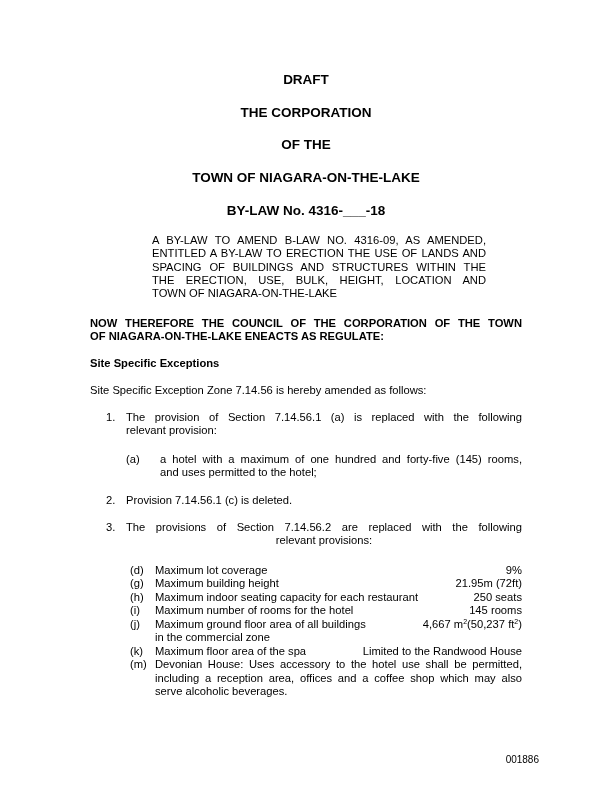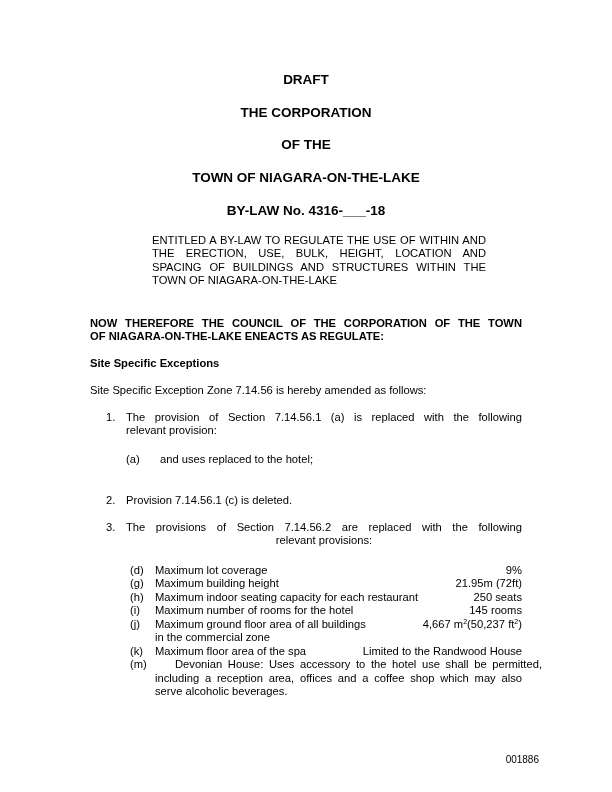--- a/index.html
+++ b/index.html
@@ -24,43 +24,45 @@
 
 <div>
 
   <div class="abs center" style="top:72px;">DRAFT</div>
   <div class="abs center" style="top:105px;">THE CORPORATION</div>
   <div class="abs center" style="top:137px;">OF THE</div>
   <div class="abs center" style="top:170px;">TOWN OF NIAGARA-ON-THE-LAKE</div>
   <div class="abs center" style="top:203px;">BY-LAW No. 4316-___-18</div>
 
   <div class="abs preamble" style="top:234px;">
-    <span class="ln">ENTITLED A BY-LAW TO REGULATE THE USE OF WITHIN AND</span>
+    <span class="ln">A BY-LAW TO AMEND B-LAW NO. 4316-09, AS AMENDED,</span>
+    <span class="ln">ENTITLED A BY-LAW TO ERECTION THE USE OF LANDS AND</span>
+    <span class="ln">SPACING OF BUILDINGS AND STRUCTURES WITHIN THE</span>
     <span class="ln">THE ERECTION, USE, BULK, HEIGHT, LOCATION AND</span>
-    <span class="ln">SPACING OF BUILDINGS AND STRUCTURES WITHIN THE</span>
     <span class="ln last">TOWN OF NIAGARA-ON-THE-LAKE</span>
   </div>
 
   <div class="abs para bold" style="top:317px; left:90px; width:432px;">
     <span class="just">NOW THEREFORE THE COUNCIL OF THE CORPORATION OF THE TOWN</span>
     <span style="display:block;">OF NIAGARA-ON-THE-LAKE ENEACTS AS REGULATE:</span>
   </div>
 
   <div class="abs para bold" style="top:357px; left:90px;">Site Specific Exceptions</div>
 
   <div class="abs para" style="top:384px; left:90px;">Site Specific Exception Zone 7.14.56 is hereby amended as follows:</div>
 
   <div class="abs para" style="top:411px; left:106px;">1.</div>
   <div class="abs para" style="top:411px; left:126px; width:396px;">
     <span class="just">The provision of Section 7.14.56.1 (a) is replaced with the following</span>
     <span style="display:block;">relevant provision:</span>
   </div>
   <div class="abs para" style="top:453px; left:126px;">(a)</div>
   <div class="abs para" style="top:453px; left:160px; width:362px;">
-    <span style="display:block;">and uses replaced to the hotel;</span>
+    <span class="just">a hotel with a maximum of one hundred and forty-five (145) rooms,</span>
+    <span style="display:block;">and uses permitted to the hotel;</span>
   </div>
 
   <div class="abs para" style="top:494px; left:106px;">2.</div>
   <div class="abs para" style="top:494px; left:126px;">Provision 7.14.56.1 (c) is deleted.</div>
 
   <div class="abs para" style="top:521px; left:106px;">3.</div>
   <div class="abs para" style="top:521px; left:126px; width:396px;">
     <span class="just">The provisions of Section 7.14.56.2 are replaced with the following</span>
     <span style="display:block;text-align:center;">relevant provisions:</span>
   </div>
@@ -93,21 +95,21 @@
   <div class="row" style="top:631px;">
     <span class="txt">in the commercial zone</span>
   </div>
   <div class="row" style="top:645px;">
     <span class="lbl">(k)</span>
     <span class="txt">Maximum floor area of the spa</span>
     <span class="val">Limited to the Randwood House</span>
   </div>
   <div class="row" style="top:658px;">
     <span class="lbl">(m)</span>
-    <span class="txt" style="width:367px;margin-left:20px;">
+    <span class="txt" style="width:367px;">
       <span class="just">Devonian House: Uses accessory to the hotel use shall be permitted,</span>
     </span>
   </div>
   <div class="row" style="top:672px;">
     <span class="txt" style="width:367px;">
       <span class="just">including a reception area, offices and a coffee shop which may also</span>
     </span>
   </div>
   <div class="row" style="top:685px;">
     <span class="txt">serve alcoholic beverages.</span>

